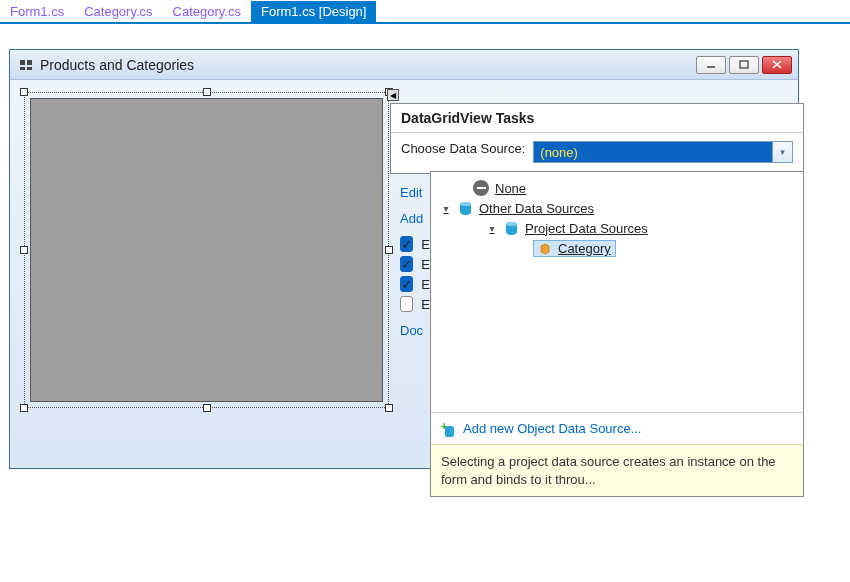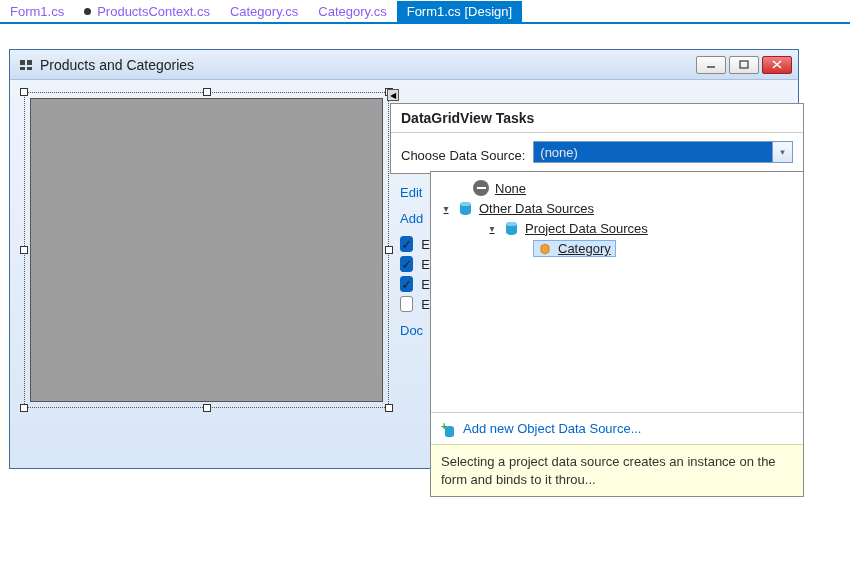--- a/index.html
+++ b/index.html
@@ -30,24 +30,24 @@
   .handle { position: absolute; width: 8px; height: 8px; background: #fff; border: 1px solid #333; }
   .h-nw { left: -4px; top: -4px; } .h-n { left: calc(50% - 4px); top: -4px; } .h-ne { right: -4px; top: -4px; }
   .h-w { left: -4px; top: calc(50% - 4px); } .h-e { right: -4px; top: calc(50% - 4px); }
   .h-sw { left: -4px; bottom: -4px; } .h-s { left: calc(50% - 4px); bottom: -4px; } .h-se { right: -4px; bottom: -4px; }
   .smarttag { position: absolute; right: -10px; top: -3px; width: 12px; height: 12px; background: #ddd; border: 1px solid #555; display: flex; align-items: center; justify-content: center; font-size: 8px; color: #000; }
 
   
   .tasks-panel { position: absolute; left: 390px; top: 79px; width: 414px; border: 1px solid #8a8a8a; background: #fff; }
   .tasks-head { padding: 6px 10px; font-weight: bold; color: #222; font-size: 14px; border-bottom: 1px solid #ccc; }
   .tasks-body { padding: 8px 10px 8px 10px; }
-  .row { display: flex; align-items: flex-end; margin-bottom: 2px; }
+  .row { display: flex; align-items: flex-start; margin-bottom: 2px; }
   .row label { color: #222; font-size: 13px; margin-right: 8px; white-space: nowrap; }
   .combo { flex: 1; display: flex; height: 22px; }
-  .combo-val { flex: 1; background: #0a64c2; color: #e5e5e5; border: 1px solid #7a9ac0; padding: 1px 6px; display: flex; align-items: center; font-size: 13px; }
+  .combo-val { flex: 1; background: #0a64c2; color: #fde047; border: 1px solid #7a9ac0; padding: 1px 6px; display: flex; align-items: center; font-size: 13px; }
   .combo-btn { width: 20px; border: 1px solid #7a9ac0; border-left: none; background: linear-gradient(#f4f8fd,#dde9f7); display: flex; align-items: center; justify-content: center; color: #4a6a90; font-size: 9px; }
   .link { color: #0066cc; font-size: 13px; margin: 6px 0; display: block; cursor: default; }
   .chk { display: flex; align-items: center; gap: 8px; margin: 8px 0; }
   .chk-box { width: 16px; height: 16px; border-radius: 3px; border: 1px solid #888; display: flex; align-items: center; justify-content: center; font-size: 11px; color: #fff; }
   .chk-box.on { background: #0a64c2; border-color: #0a64c2; }
   .chk-box.off { background: #fff; }
   .chk span { font-size: 13px; color: #222; }
 
   
   .ds-popup { position: absolute; left: 430px; top: 147px; width: 374px; background: #fff; border: 1px solid #8a8a8a; z-index: 5; }
@@ -72,24 +72,20 @@
   
   .peek { position: absolute; left: 400px; top: 152px; width: 30px; z-index: 1; color:#0066cc; font-size:13px; }
   .peek div { margin: 6px 0; height: 20px; display:flex; align-items:center; }
 </style>
 </head>
 <body>
 
 <div class="tabbar">
   <div class="tab">
       <span>Form1.cs</span>
-    </div>
-  <div class="tab">
-      <span class="dot"></span>
-      <span>ProductsContext.cs</span>
     </div>
   <div class="tab">
       <span>Category.cs</span>
     </div>
   <div class="tab">
       <span>Category.cs</span>
     </div>
   <div class="tab active">
       <span>Form1.cs [Design]</span>
     </div>

